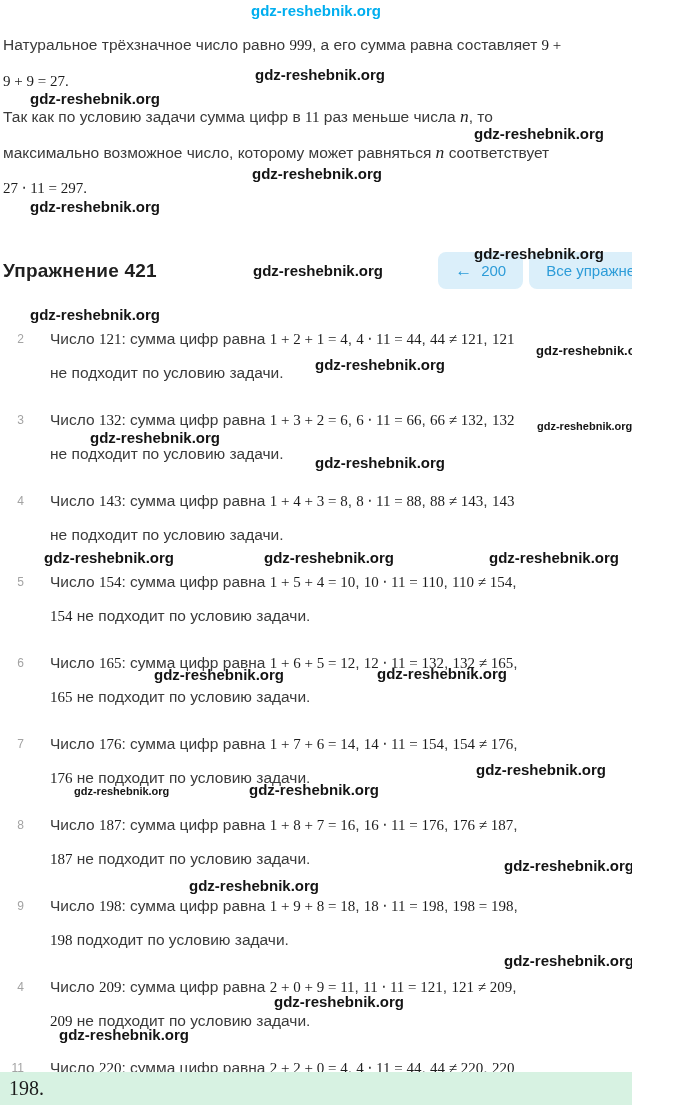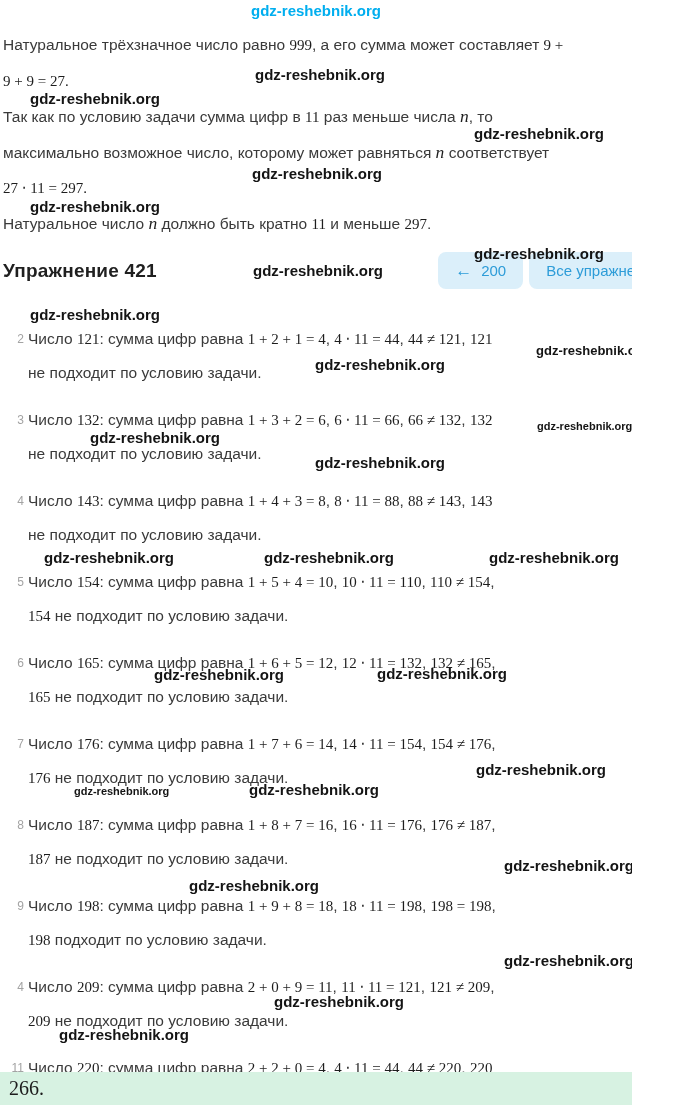--- a/index.html
+++ b/index.html
@@ -27,21 +27,21 @@
   .btn{display:flex;align-items:center;justify-content:center;height:37px;background:#dbeffa;
        border-radius:8px;color:#2d9cd8;font-size:15px;cursor:pointer;user-select:none;}
   .btn.prev{padding:0 17px;gap:9px;}
   .btn.all{padding:0 17px;}
   .arrow{font-size:17px;line-height:1;}
 
   
   .list{position:absolute;left:0;top:322px;width:678px;}
   .item{display:flex;margin-bottom:13px;}
   .item-num{width:24px;flex:0 0 24px;text-align:right;color:#a3a3a3;font-size:12px;line-height:34px;}
-  .item-text{margin-left:4px;line-height:34px;}
+  .item-text{margin-left:26px;line-height:34px;}
 
   
   .footer{position:absolute;left:0;top:1072px;width:680px;height:33px;background:#d7f2e2;
           display:flex;align-items:center;padding:0 9px;box-sizing:border-box;z-index:6;
           font-family:"Liberation Serif",serif;font-size:20px;color:#1c1c1c;}
 </style>
 </head>
 <body>
 
 <div class="page">
@@ -68,23 +68,22 @@
   <span class="wm" style="left:476px;top:761px">gdz-reshebnik.org</span>
   <span class="wm wm-xs" style="left:74px;top:785px">gdz-reshebnik.org</span>
   <span class="wm" style="left:249px;top:781px">gdz-reshebnik.org</span>
   <span class="wm" style="left:504px;top:857px">gdz-reshebnik.org</span>
   <span class="wm" style="left:189px;top:877px">gdz-reshebnik.org</span>
   <span class="wm" style="left:504px;top:952px">gdz-reshebnik.org</span>
   <span class="wm" style="left:274px;top:993px">gdz-reshebnik.org</span>
   <span class="wm" style="left:59px;top:1026px">gdz-reshebnik.org</span>
 
   <div class="intro">
-    <p><span class="seg seg-t">Натуральное трёхзначное число равно </span><span class="seg seg-m">999</span><span class="seg seg-t">, а его сумма может составляет </span><span class="seg seg-m">9 +</span><br><span class="seg seg-m">9 + 9 = 27.</span></p>
+    <p><span class="seg seg-t">Натуральное трёхзначное число равно </span><span class="seg seg-m">999</span><span class="seg seg-t">, а его сумма равна составляет </span><span class="seg seg-m">9 +</span><br><span class="seg seg-m">9 + 9 = 27.</span></p>
     <p><span class="seg seg-t">Так как по условию задачи сумма цифр в </span><span class="seg seg-m">11</span><span class="seg seg-t"> раз меньше числа </span><span class="seg seg-mi">n</span><span class="seg seg-t">, то</span><br><span class="seg seg-t">максимально возможное число, которому может равняться </span><span class="seg seg-mi">n</span><span class="seg seg-t"> соответствует</span><br><span class="seg seg-m">27 ⋅ 11 = 297.</span></p>
-    <p><span class="seg seg-t">Натуральное число </span><span class="seg seg-mi">n</span><span class="seg seg-t"> должно быть кратно </span><span class="seg seg-m">11</span><span class="seg seg-t"> и меньше </span><span class="seg seg-m">297</span><span class="seg seg-t">.</span></p>
   </div>
 
   <div class="header-row">
     <div class="title">Упражнение 421</div>
     <div class="header-buttons">
       <div class="btn prev">
         <span class="arrow">←</span>
         <span>200</span>
       </div>
       <div class="btn all">Все упражнения</div>
@@ -128,16 +127,16 @@
       <div class="item-num">4</div>
       <div class="item-text"><span class="seg seg-t">Число </span><span class="seg seg-m">209</span><span class="seg seg-t">: сумма цифр равна </span><span class="seg seg-m">2 + 0 + 9 = 11</span><span class="seg seg-t">, </span><span class="seg seg-m">11 ⋅ 11 = 121</span><span class="seg seg-t">, </span><span class="seg seg-m">121 ≠ 209</span><span class="seg seg-t">,</span><br><span class="seg seg-m">209</span><span class="seg seg-t"> не подходит по условию задачи.</span></div>
     </div>
       <div class="item">
       <div class="item-num">11</div>
       <div class="item-text"><span class="seg seg-t">Число </span><span class="seg seg-m">220</span><span class="seg seg-t">: сумма цифр равна </span><span class="seg seg-m">2 + 2 + 0 = 4</span><span class="seg seg-t">, </span><span class="seg seg-m">4 ⋅ 11 = 44</span><span class="seg seg-t">, </span><span class="seg seg-m">44 ≠ 220</span><span class="seg seg-t">, </span><span class="seg seg-m">220</span></div>
     </div>
     </div>
 
   <div class="footer">
-    <span>266.</span>
+    <span>198.</span>
   </div>
 
 </div>
 
 </body></html>

